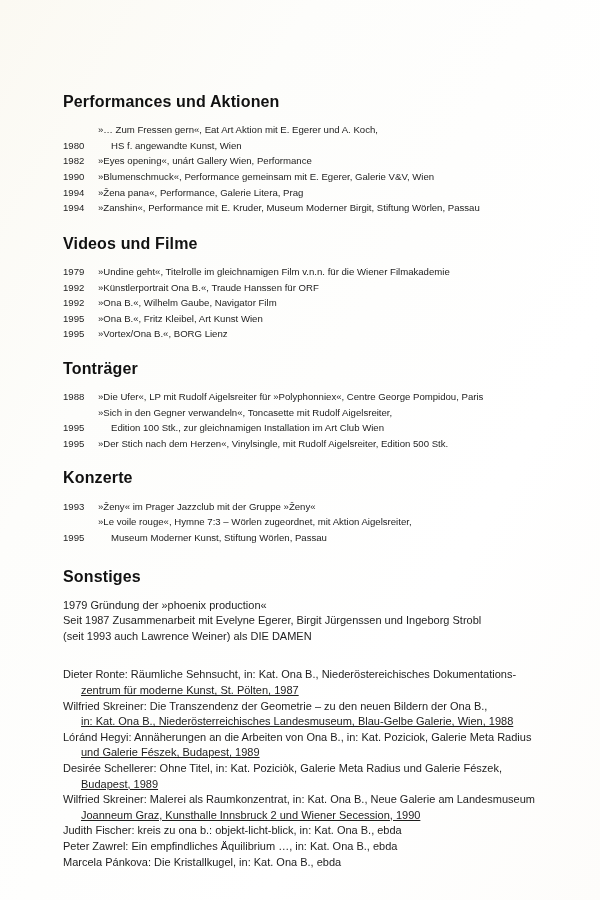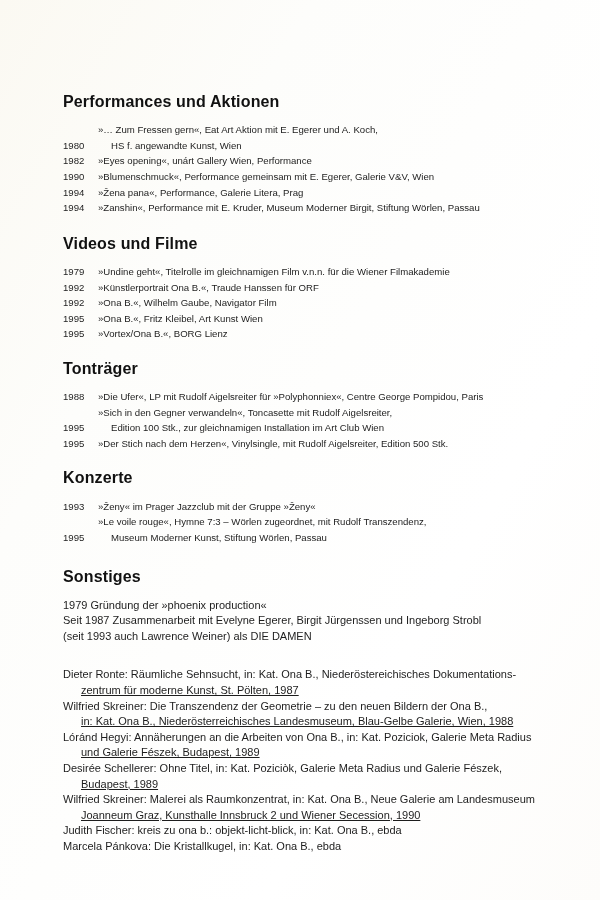--- a/index.html
+++ b/index.html
@@ -147,21 +147,21 @@
       <div style="height: 17px;"></div>
       <div class="section">
         <div class="section-heading">Konzerte</div>
         <ul class="entries">
           <li class="entry">
             <span class="entry-year">1993</span>
             <span class="entry-body"><span>»Ženy« im Prager Jazzclub mit der Gruppe »Ženy«</span></span>
           </li>
           <li class="entry">
             <span class="entry-year">1995</span>
-            <span class="entry-body"><span>»Le voile rouge«, Hymne 7:3 – Wörlen zugeordnet, mit Rudolf Transzendenz,</span><span class="cont">Museum Moderner Kunst, Stiftung Wörlen, Passau</span></span>
+            <span class="entry-body"><span>»Le voile rouge«, Hymne 7:3 – Wörlen zugeordnet, mit Aktion Aigelsreiter,</span><span class="cont">Museum Moderner Kunst, Stiftung Wörlen, Passau</span></span>
           </li>
         </ul>
       </div>
       <div style="height: 22px;"></div>
       <div class="section">
         <div class="section-heading">Sonstiges</div>
         <ul class="entries">
           <li class="flat-line"><span>1979  Gründung der »phoenix production«</span></li>
           <li class="flat-line"><span>Seit 1987 Zusammenarbeit mit Evelyne Egerer, Birgit Jürgenssen und Ingeborg Strobl</span></li>
           <li class="flat-line"><span>(seit 1993 auch Lawrence Weiner) als DIE DAMEN</span></li>
@@ -169,17 +169,18 @@
       </div>
       <div style="height: 23px;"></div>
       <div class="section">
         <ul class="entries">
           <li class="flat-line"><span>Dieter Ronte: Räumliche Sehnsucht, in: Kat. Ona B., Niederöstereichisches Dokumentations-</span><span class="cont">zentrum für moderne Kunst, St. Pölten, 1987</span></li>
           <li class="flat-line"><span>Wilfried Skreiner: Die Transzendenz der Geometrie – zu den neuen Bildern der Ona B.,</span><span class="cont">in: Kat. Ona B., Niederösterreichisches Landesmuseum, Blau-Gelbe Galerie, Wien, 1988</span></li>
           <li class="flat-line"><span>Lóránd Hegyi: Annäherungen an die Arbeiten von Ona B., in: Kat. Poziciok, Galerie Meta Radius</span><span class="cont">und Galerie Fészek, Budapest, 1989</span></li>
           <li class="flat-line"><span>Desirée Schellerer: Ohne Titel, in: Kat. Poziciòk, Galerie Meta Radius und Galerie Fészek,</span><span class="cont">Budapest, 1989</span></li>
           <li class="flat-line"><span>Wilfried Skreiner: Malerei als Raumkonzentrat, in: Kat. Ona B., Neue Galerie am Landesmuseum</span><span class="cont">Joanneum Graz, Kunsthalle Innsbruck 2 und Wiener Secession, 1990</span></li>
           <li class="flat-line"><span>Judith Fischer: kreis zu ona b.: objekt-licht-blick, in: Kat. Ona B., ebda</span></li>
+          <li class="flat-line"><span>Peter Zawrel: Ein empfindliches Äquilibrium …, in: Kat. Ona B., ebda</span></li>
           <li class="flat-line"><span>Marcela Pánkova: Die Kristallkugel, in: Kat. Ona B., ebda</span></li>
         </ul>
       </div>
     </div>
 </div>
 
 </body></html>

